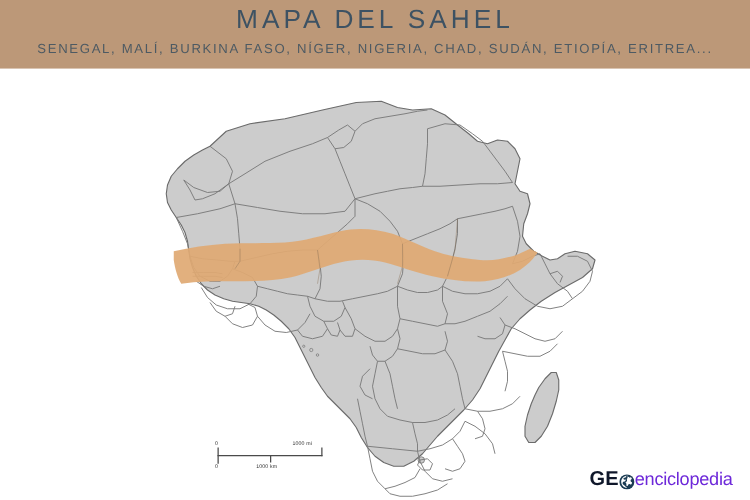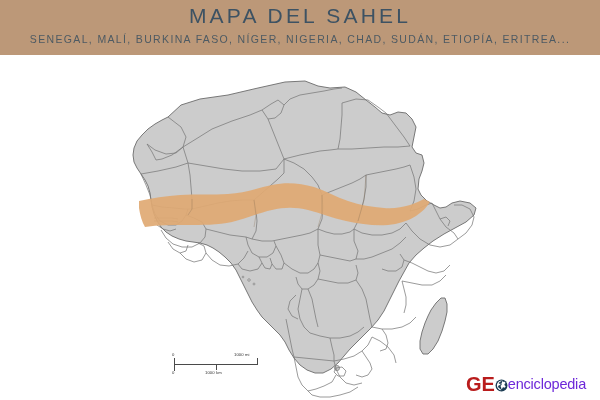--- a/index.html
+++ b/index.html
@@ -87,23 +87,23 @@
   
   #logo {
     position: absolute;
     right: 14px;
     bottom: 6px;
     display: flex;
     align-items: center;
     height: 20px;
   }
   #logo-geo {
-    font-size: 20px;
+    font-size: 16px;
     font-weight: bold;
-    color: #b91c1c;
+    color: #0f172a;
     letter-spacing: 0px;
     line-height: 1;
   }
   #logo-globe {
     width: 13px;
     height: 13px;
     margin: 0 0px 0 0px;
     position: relative;
     top: 1px;
   }

